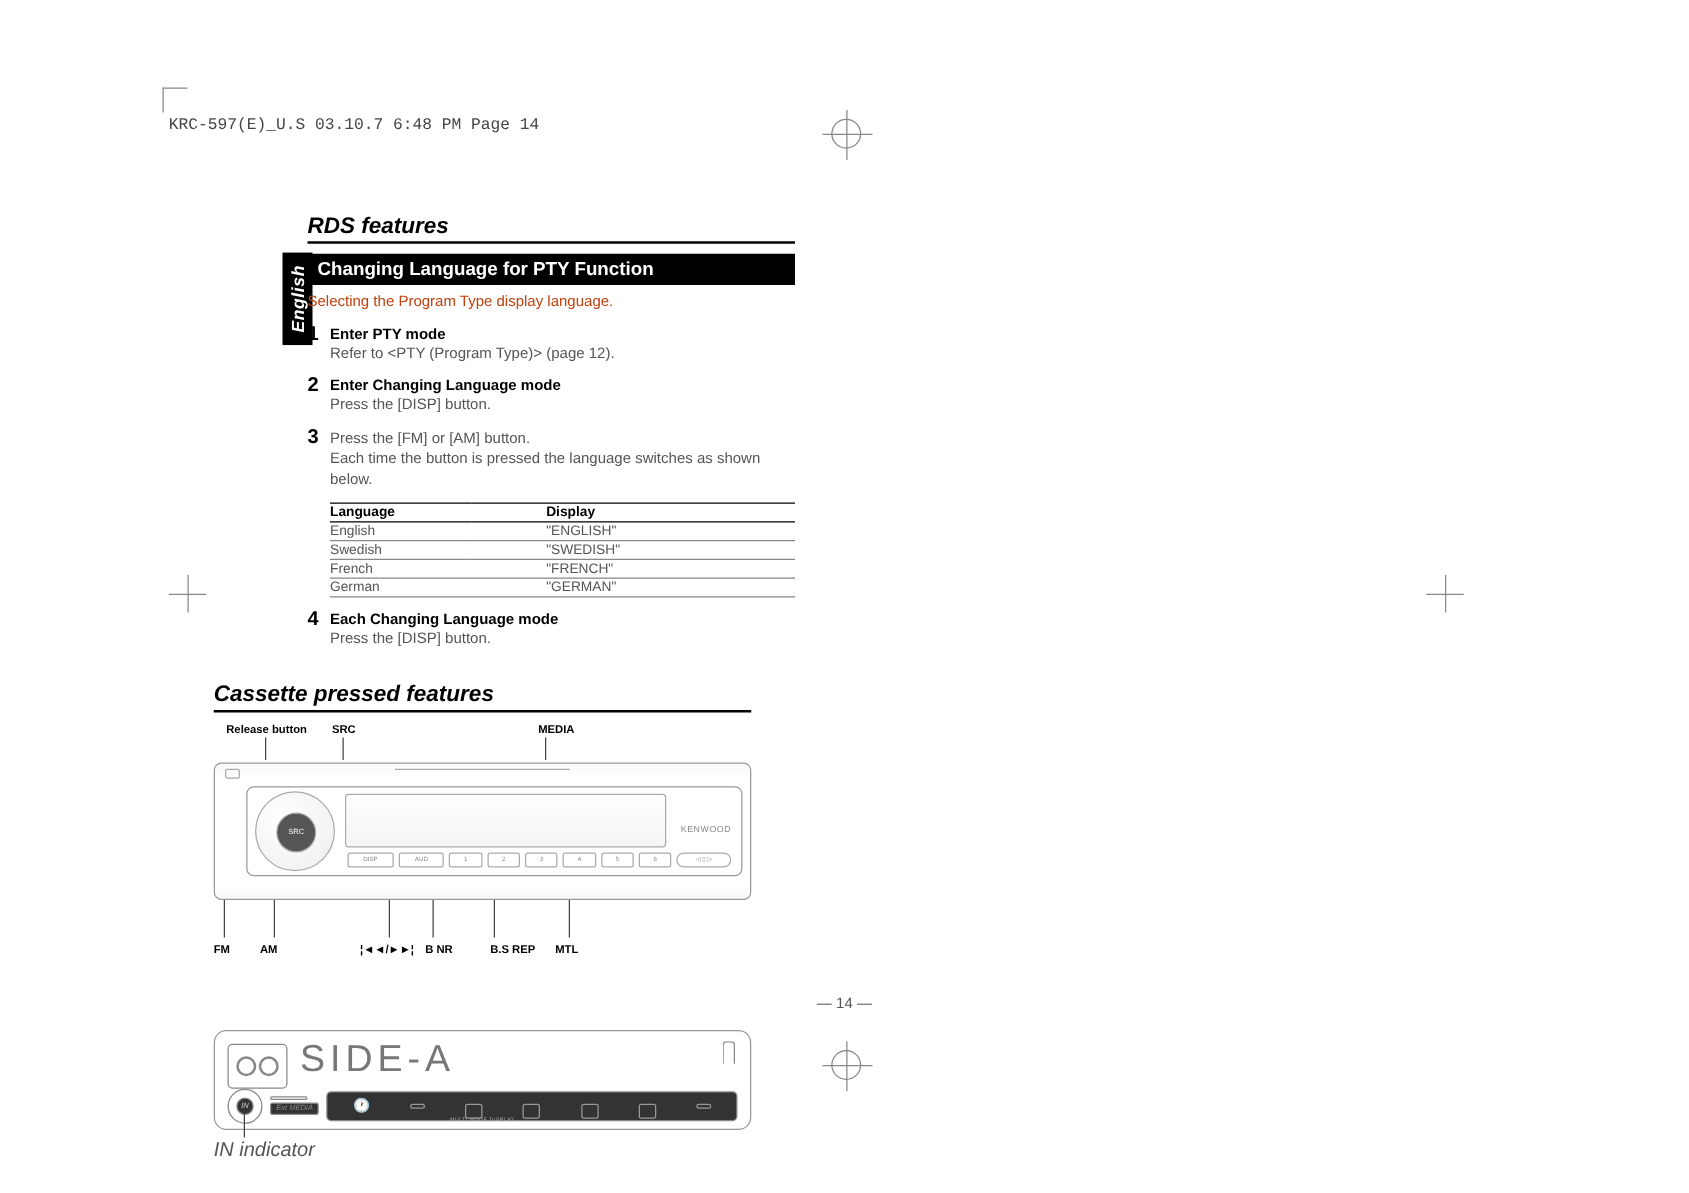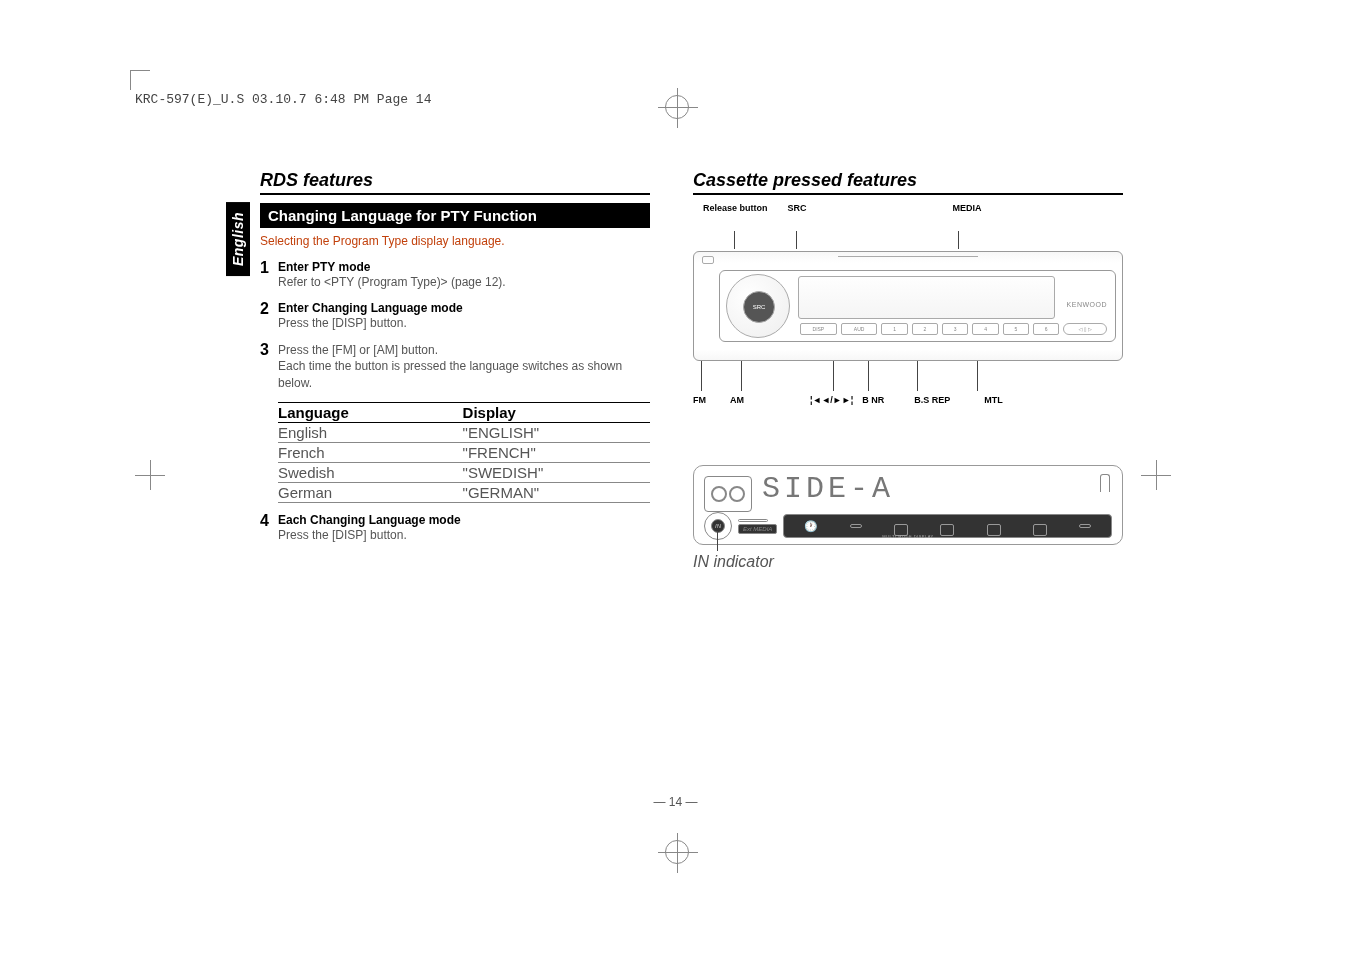--- a/index.html
+++ b/index.html
@@ -35,24 +35,25 @@
     top: 92px;
     left: 135px;
     font-family: "Courier New", monospace;
     font-size: 13px;
     color: #444;
   }
 
   .content {
     position: absolute;
     top: 170px;
-    left: 185px;
+    left: 171px;
     right: 225px;
     display: flex;
-    gap: 38px;
+    gap: 16px;
+    flex-direction: column;
   }
 
   .sidebar-label {
     position: absolute;
     top: 202px;
     left: 226px;
     transform-origin: left top;
     transform: rotate(-90deg) translateX(-100%);
     background: #000;
     color: #fff;
@@ -96,21 +97,21 @@
 
   .step { display: flex; margin-bottom: 10px; font-size: 12px; }
   .step-num { font-size: 16px; font-weight: bold; width: 18px; flex-shrink: 0; line-height: 1; }
   .step-body { flex: 1; }
   .step-title { font-weight: bold; font-size: 12px; color: #000; }
   .step-desc { font-size: 12px; color: #555; line-height: 1.4; }
 
   .lang-table {
     width: 100%;
     border-collapse: collapse;
-    font-size: 15px;
+    font-size: 11px;
     margin-top: 4px;
     margin-bottom: 10px;
     margin-left: 18px;
     width: calc(100% - 18px);
   }
   .lang-table th {
     text-align: left;
     font-weight: bold;
     border-top: 1.5px solid #000;
     border-bottom: 1.5px solid #000;
@@ -122,21 +123,21 @@
     color: #555;
   }
   .lang-table td:nth-child(2) { padding-left: 60px; }
   .lang-table th:nth-child(2) { padding-left: 60px; }
 
   .receiver-labels {
     font-size: 9px;
     font-weight: bold;
     display: flex;
     gap: 20px;
-    margin-bottom: 18px;
+    margin-bottom: 2px;
   }
   .receiver-labels span { display: inline-block; }
 
   .receiver-box {
     border: 1px solid #999;
     border-radius: 6px;
     height: 110px;
     position: relative;
     background: linear-gradient(to bottom, #f7f7f7 0%, #fff 10%, #fff 90%, #f7f7f7 100%);
     overflow: hidden;
@@ -273,21 +274,21 @@
     align-self: flex-start;
     margin-top: 4px;
   }
   .lcd-tape-icon::before, .lcd-tape-icon::after {
     content: ""; position: absolute; top: 50%; width: 12px; height: 12px;
     border: 2px solid #888; border-radius: 50%; transform: translateY(-50%);
   }
   .lcd-tape-icon::before { left: 6px; }
   .lcd-tape-icon::after { right: 6px; }
   .lcd-text {
-    font-family: Liberation Mono, monospace;
+    font-family: Liberation Sans, sans-serif;
     font-size: 30px;
     letter-spacing: 4px;
     color: #777;
     align-self: flex-start;
   }
   .lcd-lower {
     position: absolute;
     bottom: 4px;
     left: 10px;
     right: 10px;
@@ -398,26 +399,26 @@
         <th>Language</th>
         <th>Display</th>
       </tr>
         </thead>
       <tbody>
         <tr>
           <td>English</td>
           <td>"ENGLISH"</td>
         </tr>
         <tr>
+          <td>Swedish</td>
+          <td>"SWEDISH"</td>
+        </tr>
+        <tr>
           <td>French</td>
           <td>"FRENCH"</td>
-        </tr>
-        <tr>
-          <td>Swedish</td>
-          <td>"SWEDISH"</td>
         </tr>
         <tr>
           <td>German</td>
           <td>"GERMAN"</td>
         </tr>
       </tbody>
     </table>
 
     <div class="step">
       <div class="step-num">4</div>
@@ -476,21 +477,21 @@
       <div class="bcl" style="left:175px"></div>
       <div class="bcl" style="left:224px"></div>
       <div class="bcl" style="left:284px"></div>
     </div>
     <div class="bottom-labels">
       <span style="margin-left:0px">FM</span>
       <span style="margin-left:10px">AM</span>
       <span style="margin-left:52px">¦◄◄/►►¦</span>
       <span style="margin-left:-5px">B NR</span>
       <span style="margin-left:16px">B.S REP</span>
-      <span style="margin-left:20px">MTL</span>
+      <span style="margin-left:2px">MTL</span>
     </div>
 
     <div class="lcd-box">
       <div class="lcd-tape-icon"></div>
       <div class="lcd-text">SIDE-A</div>
       <div style="position:absolute; right:12px; top:8px; width:10px; height:18px; border:1.5px solid #888; border-radius:3px 3px 0 0; border-bottom:none;"></div>
       <div style="position:absolute; right:12px; bottom:8px; width:10px; height:18px; border:1.5px solid #888; border-radius:0 0 3px 3px; border-top:none;"></div>
       <div class="lcd-lower">
         <div class="mini-knob">
           <div class="mini-knob-inner">

